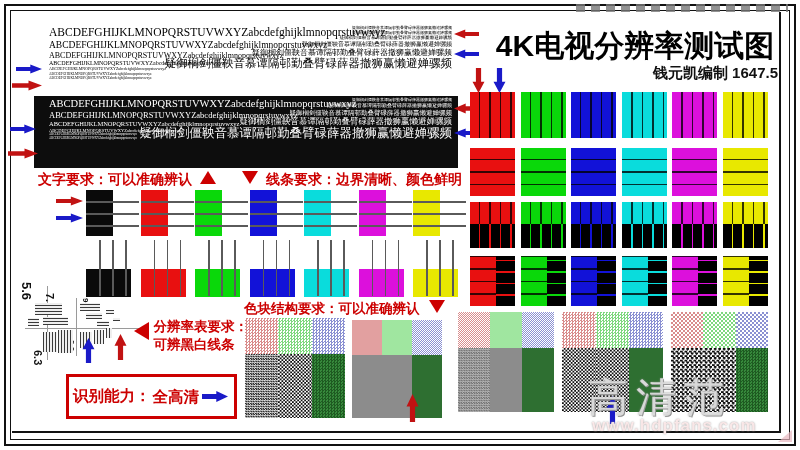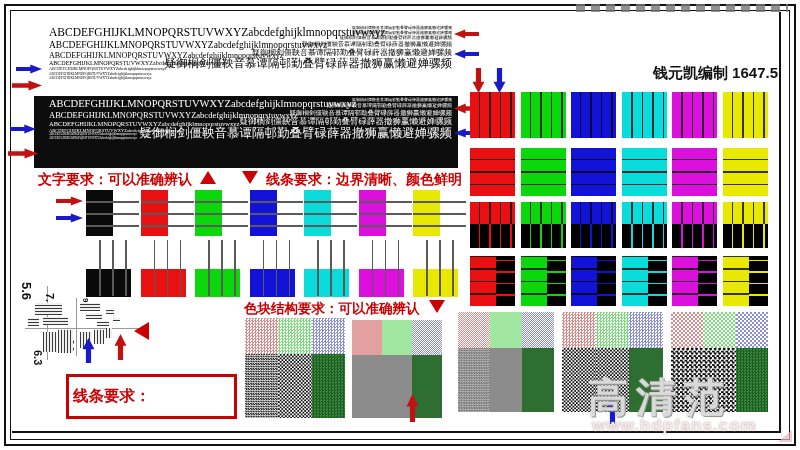--- a/index.html
+++ b/index.html
@@ -85,39 +85,40 @@
 
   
   .abox{position:absolute;left:66px;top:374px;width:171px;height:45px;border:3px solid #c00;
         display:flex;align-items:center;padding:0 4px;box-sizing:border-box;background:#fff;}
   .abox .lab{font-size:15.5px;font-weight:bold;color:#c00;white-space:nowrap;}
   .abox .col{display:flex;flex-direction:column;margin-left:2px;}
   .abox .it{display:flex;align-items:center;font-size:15.5px;font-weight:bold;color:#c00;white-space:nowrap;line-height:1.25;}
   .abox .aw{position:relative;width:26px;height:12px;display:inline-block;margin-left:3px;}
 
   
-  .wm-name{position:absolute;left:588px;top:370px;font-size:40px;font-weight:bold;letter-spacing:8px;
+  .wm-name{position:absolute;left:588px;top:370px;font-size:40px;font-weight:normal;letter-spacing:8px;
            color:rgba(235,235,235,.8);text-shadow:0 0 2px #8f8f8f, 1px 1px 0 #9a9a9a;white-space:nowrap;}
   .wm-site{position:absolute;left:592px;top:416px;font-size:17px;font-weight:bold;letter-spacing:1px;
            color:rgba(255,235,235,.92);text-shadow:0 0 2px #999;white-space:nowrap;}
   .wm-top{position:absolute;left:576px;top:4px;width:212px;height:8px;
           background:repeating-linear-gradient(90deg,#777 0 9px,transparent 9px 15px);opacity:.8;}
   .corner{position:absolute;right:8px;bottom:8px;width:0;height:0;
           border-left:14px solid transparent;border-bottom:12px solid #e8b8c0;opacity:.7;}
 </style>
 </head>
 <body>
 
 <div class="stage">
 
   <div class="f1"></div>
   <div class="f2"></div>
   <div class="f3"></div>
   <div class="wm-top"></div>
 
+  <div class="abs nw" style="left:486px;top:26px;width:298px;text-align:center;font-size:30px;font-weight:bold;color:#000;">4K电视分辨率测试图</div>
   <div class="abs nw" style="left:520px;top:64px;width:258px;text-align:right;font-size:15px;font-weight:bold;color:#111;">钱元凯编制  1647.5</div>
 
   <div class="ttwhite serif">
     <div class="ltcol">
       <div class="tl" style="font-size:11.5px;">ABCDEFGHIJKLMNOPQRSTUVWXYZabcdefghijklmnopqrstuvwxyz</div>
       <div class="tl" style="font-size:9.5px;">ABCDEFGHIJKLMNOPQRSTUVWXYZabcdefghijklmnopqrstuvwxyz</div>
       <div class="tl" style="font-size:8px;">ABCDEFGHIJKLMNOPQRSTUVWXYZabcdefghijklmnopqrstuvwxyz</div>
       <div class="tl" style="font-size:6px;">ABCDEFGHIJKLMNOPQRSTUVWXYZabcdefghijklmnopqrstuvwxyz</div>
       <div class="tl" style="font-size:4px;">ABCDEFGHIJKLMNOPQRSTUVWXYZabcdefghijklmnopqrstuvwxyz</div>
       <div class="tl" style="font-size:3.5px;">ABCDEFGHIJKLMNOPQRSTUVWXYZabcdefghijklmnopqrstuvwxyz</div>
@@ -353,25 +354,35 @@
     <div class="abs vt" style="left:58px;top:330px;width:15px;height:23px;"></div>
     <div class="abs vt" style="left:80px;top:332px;width:12px;height:16px;"></div>
     <div class="abs vt" style="left:94px;top:330px;width:10px;height:14px;"></div>
     <div class="abs vt" style="left:106px;top:328px;width:6px;height:10px;"></div>
     <div class="arw arw-u blue" style="left:82px;top:338px;width:13px;height:25px;"></div>
     <div class="arw arw-u red" style="left:114px;top:334px;width:13px;height:26px;"></div>
   </div>
 
   <div class="abs" style="left:134px;top:318px;">
     <span class="tri tri-left" style="vertical-align:top;margin-top:4px;"></span>
+    <span style="display:inline-block;vertical-align:top;" class="red-label nw">
+      <span style="display:block;font-size:13.5px;">分辨率表要求：</span>
+      <span style="display:block;font-size:13.5px;">可辨黑白线条</span>
+    </span>
   </div>
 
   <div class="abox">
-    <span class="lab">线条要求：</span>
+    <span class="lab">识别能力：</span>
     <span class="col">
+      <span class="it">
+          <span>全高清</span>
+        <span class="aw">
+            <span class="arw arw-r blue" style="left:0;top:0;width:26px;height:12px;"></span>
+          </span>
+      </span>
     </span>
   </div>
 
   <div class="abs nw red-label" style="left:244px;top:300px;font-size:13.5px;">
     <span>色块结构要求：可以准确辨认</span>
     <span class="tri tri-down" style="margin-left:6px;"></span>
   </div>
 
   <div class="panel" style="left:245px;top:318px;width:100px;height:100px;">
     <div class="pr t">

